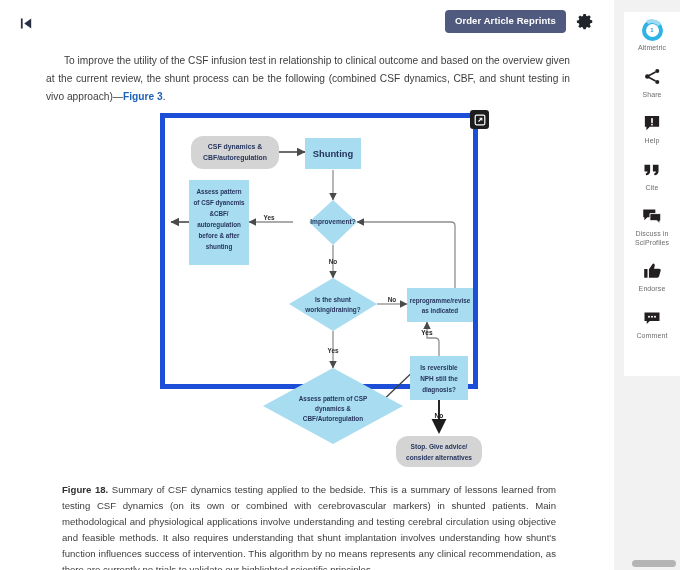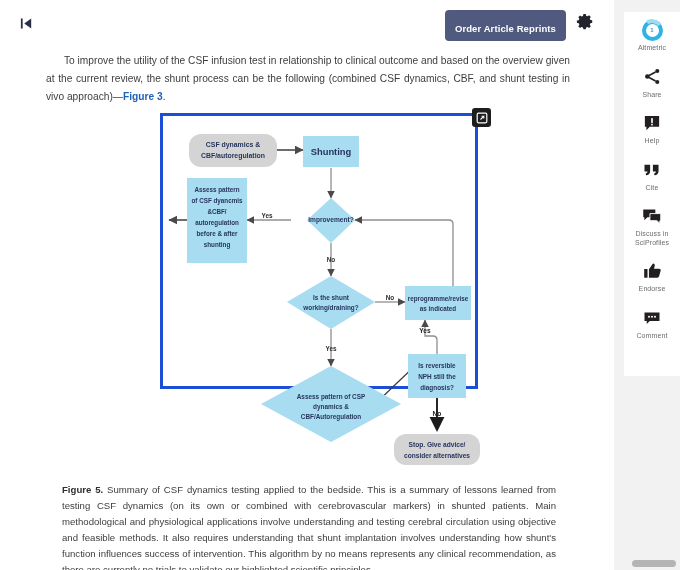--- a/index.html
+++ b/index.html
@@ -33,21 +33,21 @@
   #reprints-btn {
     position: absolute; right: 48px; top: 10px;
     background: #4f5a7e;
     color: #ffffff;
     border: none;
     border-radius: 4px;
     font-family: "Liberation Sans", sans-serif;
     font-size: 9.5px;
     font-weight: bold;
     letter-spacing: .1px;
-    padding: 14px 10px 7px 10px;
+    padding: 6px 10px 7px 10px;
     cursor: pointer;
     white-space: nowrap;
     line-height: 1;
   }
   #gear-btn {
     position: absolute; right: 18px; top: 12px;
     width: 20px; height: 20px;
     cursor: pointer;
     color: #22242b;
   }
@@ -62,21 +62,21 @@
     text-align: justify;
     text-indent: 18px;
   }
   #intro .lnk { color: #1c62b9; text-decoration: none; font-weight: 600; }
 
   
   #figure-frame {
     position: absolute;
     left: 160px; top: 113px;
     width: 318px; height: 276px;
-    border: 3px solid #1d4ed8;
+    border: 5px solid #1d4ed8;
     background: #ffffff;
   }
   #expand-btn {
     position: absolute;
     right: -16px; top: -8px;
     width: 19px; height: 19px;
     background: #1d1d1d;
     border-radius: 3px;
     display: flex; align-items: center; justify-content: center;
     cursor: pointer;
@@ -285,21 +285,21 @@
 
         <g>
           <rect x="231" y="318" width="86" height="31" rx="12" fill="#d4d4d4"></rect>
           <text x="274" y="331" font-family="Liberation Sans, sans-serif" font-size="6.6" fill="#26355e" font-weight="bold" text-anchor="middle">Stop. Give advice/</text>
           <text x="274" y="342" font-family="Liberation Sans, sans-serif" font-size="6.6" fill="#26355e" font-weight="bold" text-anchor="middle">consider alternatives</text>
         </g>
       </svg>
     </div>
 
     <p id="caption">
-      <b>Figure 5.</b>
+      <b>Figure 18.</b>
       <span>Summary of CSF dynamics testing applied to the bedside. This is a summary of lessons learned from testing CSF dynamics (on its own or combined with cerebrovascular markers) in shunted patients. Main methodological and physiological applications involve understanding and testing cerebral circulation using objective and feasible methods. It also requires understanding that shunt implantation involves understanding how shunt's function influences success of intervention. This algorithm by no means represents any clinical recommendation, as there are currently no trials to validate our highlighted scientific principles.</span>
     </p>
   </div>
 
   <div id="rail-bg"></div>
 
   <div id="rail-card">
 
     <div class="rail-item">
       <div class="rail-ico">

